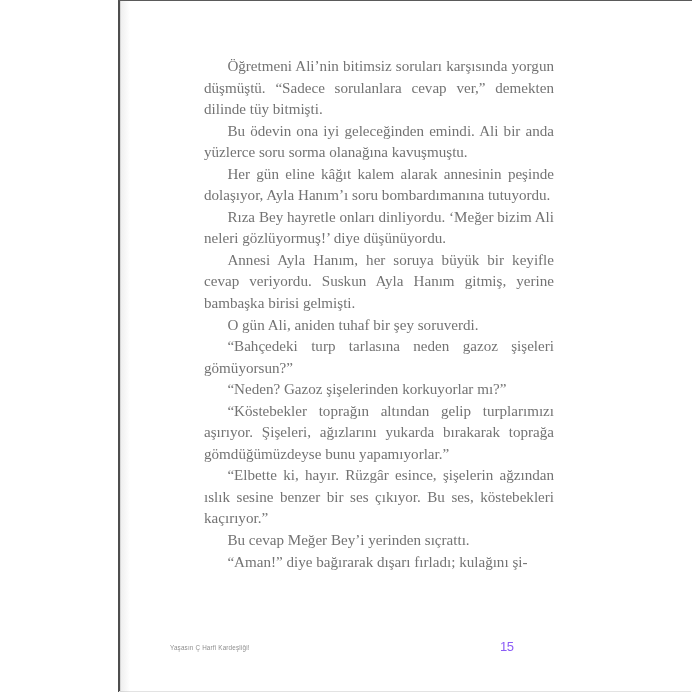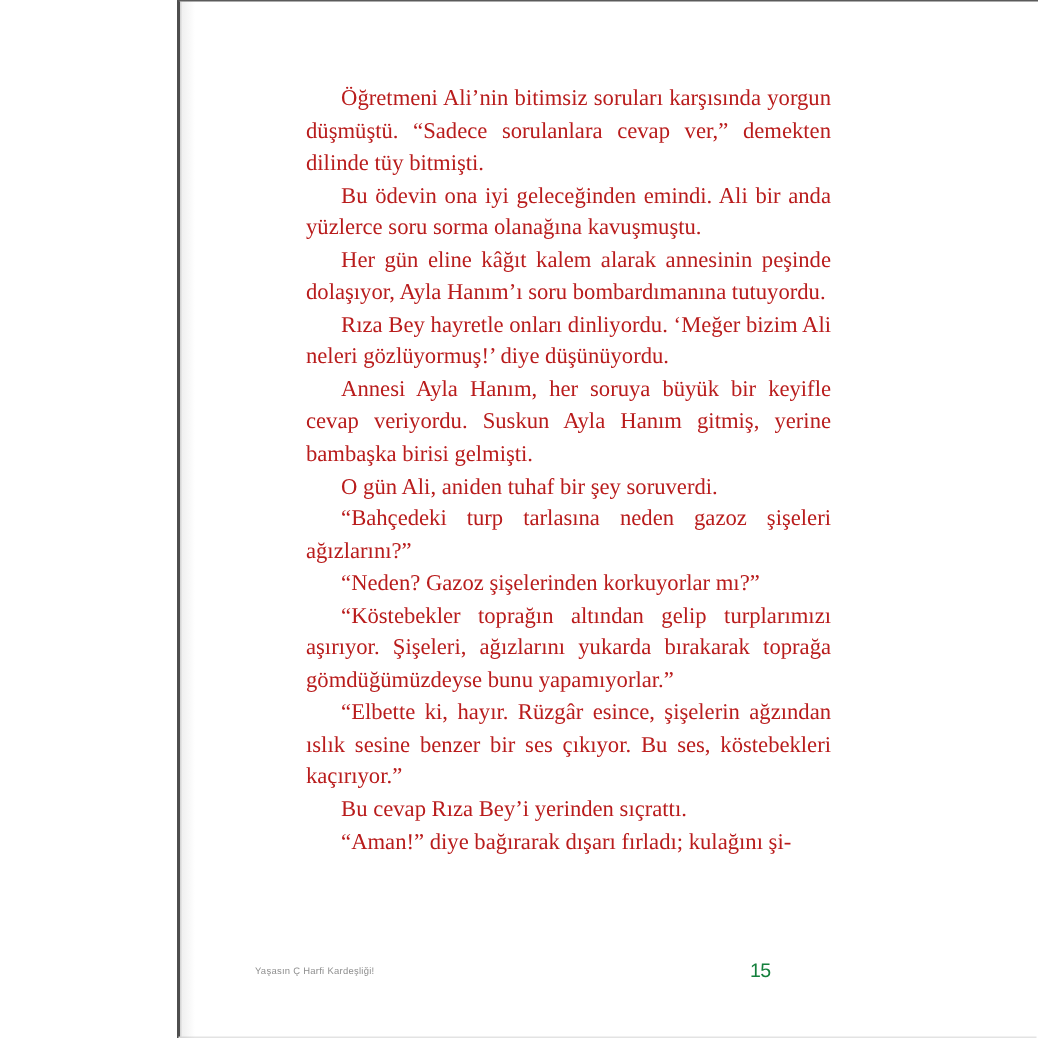--- a/index.html
+++ b/index.html
@@ -64,21 +64,21 @@
     pointer-events: none;
   }
 
   .text-block {
     position: absolute;
     left: 204px;
     top: 56px;
     width: 350px;
     text-align: justify;
     text-justify: inter-word;
-    color: #b91c1c;
+    color: #737373;
     font-size: 15.1px;
     line-height: 21.55px;
     hyphens: manual;
     -webkit-hyphens: manual;
   }
 
   .text-block p {
     margin: 0;
     text-indent: 1.55em;
     text-align: justify;
@@ -106,21 +106,21 @@
     line-height: 10px;
   }
   .folio {
     position: absolute;
     left: 330px;
     top: -4px;
     width: 40px;
     text-align: left;
     font-family: "Liberation Sans", sans-serif;
     font-size: 13px;
-    color: #15803d;
+    color: #8b5cf6;
     letter-spacing: -0.4px;
   }
 </style>
 </head>
 <body>
 
 <div id="scan">
 
   <div class="scan-backdrop"></div>
 
@@ -128,25 +128,25 @@
   <div class="page-bottom-edge"></div>
   <div class="gutter-shade"></div>
 
   <div class="text-block">
     <p>Öğretmeni Ali’nin bitimsiz soruları karşısında yorgun düşmüştü. “Sadece sorulanlara cevap ver,” demekten dilinde tüy bitmişti.</p>
     <p>Bu ödevin ona iyi geleceğinden emindi. Ali bir anda yüzlerce soru sorma olanağına kavuşmuştu.</p>
     <p>Her gün eline kâğıt kalem alarak annesinin peşinde dolaşıyor, Ayla Hanım’ı soru bombardımanına tutuyordu.</p>
     <p>Rıza Bey hayretle onları dinliyordu. ‘Meğer bizim Ali neleri gözlüyormuş!’ diye düşünüyordu.</p>
     <p>Annesi Ayla Hanım, her soruya büyük bir keyifle cevap veriyordu. Suskun Ayla Hanım gitmiş, yerine bambaşka birisi gelmişti.</p>
     <p>O gün Ali, aniden tuhaf bir şey soruverdi.</p>
-    <p>“Bahçedeki turp tarlasına neden gazoz şişeleri ağızlarını?”</p>
+    <p>“Bahçedeki turp tarlasına neden gazoz şişeleri gömüyorsun?”</p>
     <p>“Neden? Gazoz şişelerinden korkuyorlar mı?”</p>
     <p>“Köstebekler toprağın altından gelip turplarımızı aşırıyor. Şişeleri, ağızlarını yukarda bırakarak toprağa gömdüğümüzdeyse bunu yapamıyorlar.”</p>
     <p>“Elbette ki, hayır. Rüzgâr esince, şişelerin ağzından ıslık sesine benzer bir ses çıkıyor. Bu ses, köstebekleri kaçırıyor.”</p>
-    <p>Bu cevap Rıza Bey’i yerinden sıçrattı.</p>
+    <p>Bu cevap Meğer Bey’i yerinden sıçrattı.</p>
     <p>“Aman!” diye bağırarak dışarı fırladı; kulağını şi-</p>
   </div>
 
   <div class="footer">
     <div class="footer-title">Yaşasın Ç Harfi Kardeşliği!</div>
     <div class="folio">15</div>
   </div>
 
 </div>
 

